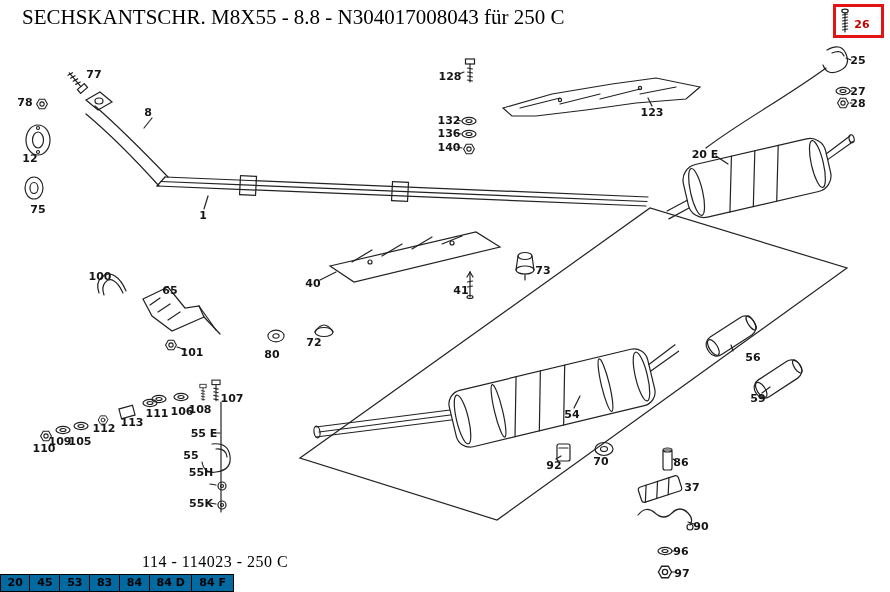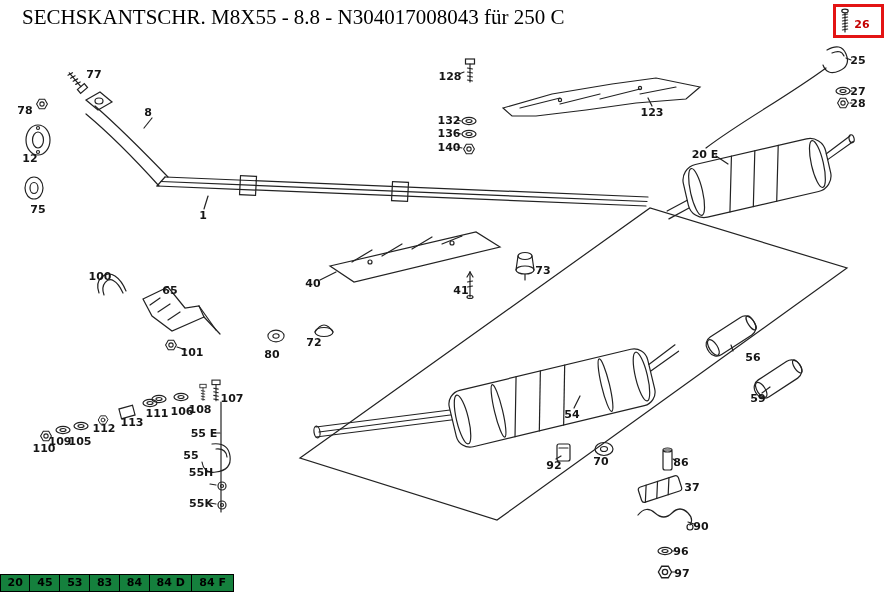--- a/index.html
+++ b/index.html
@@ -6,21 +6,21 @@
   html,body { width:890px; height:592px; }
   body { background:#fff; font-family:"DejaVu Sans",sans-serif; position:relative; overflow:hidden; }
   #stage { position:absolute; left:0; top:0; width:716px; height:592px; background:#fff; }
   .title { position:absolute; left:22px; top:5px; font:400 21px "Liberation Serif",serif; color:#000; white-space:nowrap; }
   .caption { position:absolute; left:142px; top:553px; font:400 16px "Liberation Serif",serif; color:#000; letter-spacing:.5px; white-space:nowrap; }
   svg.diagram { position:absolute; left:0; top:0; }
   .part-label { position:absolute; transform:translate(-50%,-50%); font:bold 11px "DejaVu Sans",sans-serif; color:#151515; white-space:nowrap; z-index:5; }
   .part-label.hl { color:#c40000; }
   .hl-box { position:absolute; left:833px; top:4px; width:51px; height:34px; border:3px solid #e31414; z-index:4; }
   .footer-row { position:absolute; left:1px; bottom:0; display:flex; z-index:5; }
-  .footer-row .cell { border:1.5px solid #000; margin-left:-1.5px; padding:1px 7px 2px; font:bold 11px "DejaVu Sans",sans-serif; color:#000; background:#15803d; text-align:center; }
+  .footer-row .cell { border:1.5px solid #000; margin-left:-1.5px; padding:1px 7px 2px; font:bold 11px "DejaVu Sans",sans-serif; color:#000; background:#0369a1; text-align:center; }
 </style>
 </head>
 <body>
 
 <div id="stage">
 
   <div class="title">SECHSKANTSCHR. M8X55 - 8.8 - N304017008043 für 250 C</div>
 
   <svg class="diagram" width="890" height="592" viewBox="0 0 890 592" stroke="#222" fill="none" stroke-width="1.2" stroke-linecap="round">
     <defs>
@@ -295,21 +295,21 @@
       <line x1="733" y1="351" x2="731" y2="345"></line>
       <line x1="762" y1="393" x2="770" y2="387"></line>
       <line x1="556" y1="459" x2="561" y2="456"></line>
     </g>
   </svg>
 
   <div class="hl-box"></div>
 
   <div id="labels">
       <div class="part-label" style="left: 94px; top: 74px;">77</div>
-      <div class="part-label" style="left: 25px; top: 102px; margin-top: 8px;">78</div>
+      <div class="part-label" style="left: 25px; top: 102px;">78</div>
       <div class="part-label" style="left: 148px; top: 112px;">8</div>
       <div class="part-label" style="left: 30px; top: 158px;">12</div>
       <div class="part-label" style="left: 38px; top: 209px;">75</div>
       <div class="part-label" style="left: 203px; top: 215px;">1</div>
       <div class="part-label" style="left: 100px; top: 276px;">100</div>
       <div class="part-label" style="left: 170px; top: 290px;">65</div>
       <div class="part-label" style="left: 192px; top: 352px;">101</div>
       <div class="part-label" style="left: 272px; top: 354px;">80</div>
       <div class="part-label" style="left: 314px; top: 342px;">72</div>
       <div class="part-label" style="left: 313px; top: 283px;">40</div>
@@ -343,20 +343,21 @@
       <div class="part-label" style="left: 104px; top: 428px;">112</div>
       <div class="part-label" style="left: 44px; top: 448px; text-align: center;">110</div>
       <div class="part-label" style="left: 60px; top: 441px;">109</div>
       <div class="part-label" style="left: 80px; top: 441px;">105</div>
       <div class="part-label" style="left: 204px; top: 433px;">55 E</div>
       <div class="part-label" style="left: 191px; top: 455px;">55</div>
       <div class="part-label" style="left: 201px; top: 472px;">55H</div>
       <div class="part-label" style="left: 201px; top: 503px;">55K</div>
     </div>
 
+  <div class="caption">114 - 114023 - 250 C</div>
 
   <div class="footer-row" id="footer">
       <div class="cell">20</div>
       <div class="cell">45</div>
       <div class="cell">53</div>
       <div class="cell">83</div>
       <div class="cell">84</div>
       <div class="cell">84 D</div>
       <div class="cell">84 F</div>
     </div>

